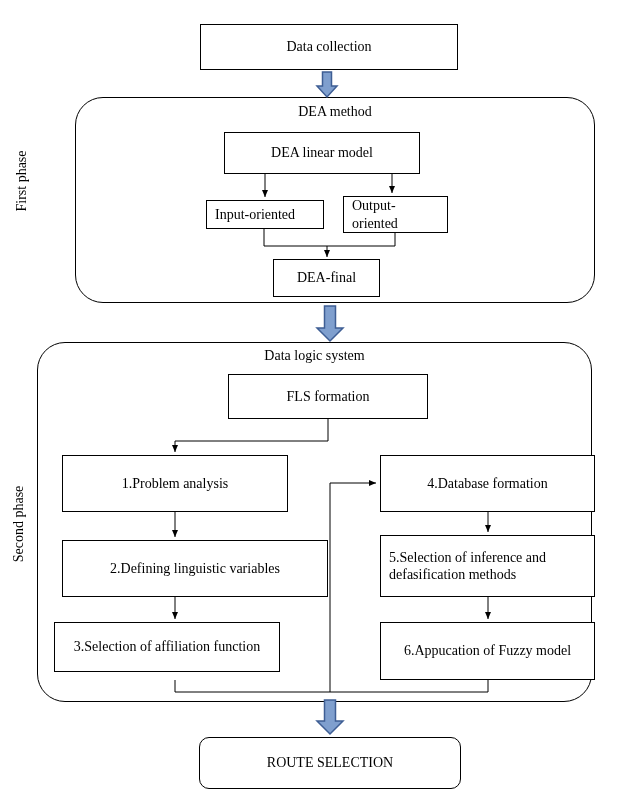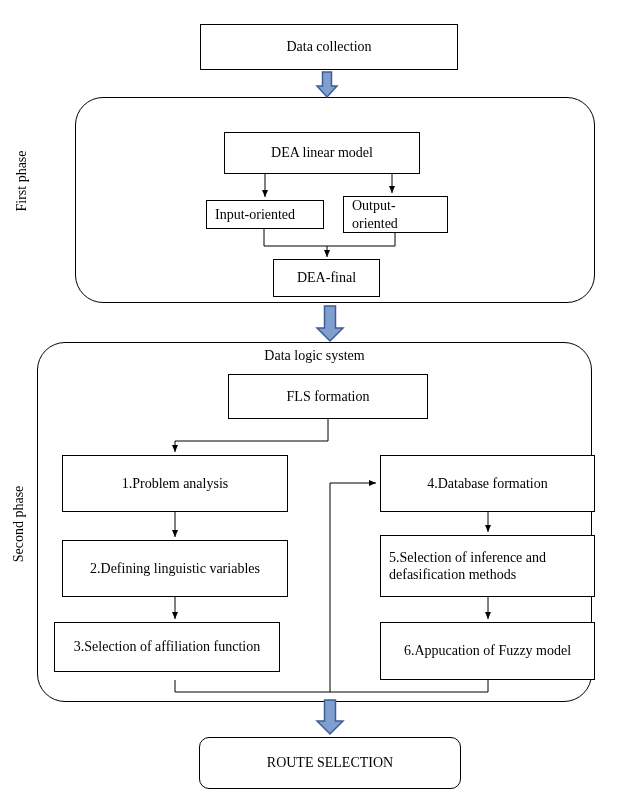--- a/index.html
+++ b/index.html
@@ -67,35 +67,36 @@
   .blue-arrow { stroke-width: 1.5; }
 </style>
 </head>
 <body>
 
 <div class="canvas">
 
   <div class="box" style="left:200px;top:24px;width:258px;height:46px">Data collection</div>
 
   <div class="container-frame" style="left:75px;top:97px;width:520px;height:206px"></div>
+  <div class="container-title" style="left:75px;top:104px;width:520px">DEA method</div>
   <div class="side-label" style="left:22px;top:181px">First phase</div>
 
   <div class="box" style="left:224px;top:132px;width:196px;height:42px">DEA  linear model</div>
   <div class="box align-left" style="left:206px;top:200px;width:118px;height:29px">Input-oriented</div>
   <div class="box align-left" style="left:343px;top:196px;width:105px;height:37px">Output-oriented</div>
   <div class="box" style="left:273px;top:259px;width:107px;height:38px">DEA-final</div>
 
   <div class="container-frame" style="left:37px;top:342px;width:555px;height:360px"></div>
   <div class="container-title" style="left:37px;top:348px;width:555px">Data logic system</div>
   <div class="side-label" style="left:19px;top:524px">Second phase</div>
 
   <div class="box" style="left:228px;top:374px;width:200px;height:45px">FLS formation</div>
 
   <div class="box" style="left:62px;top:455px;width:226px;height:57px">1.Problem analysis</div>
-  <div class="box" style="left:62px;top:540px;width:226px;height:57px">2.Defining linguistic variables</div>
+  <div class="box" style="left:62px;top:540px;width:266px;height:57px">2.Defining linguistic variables</div>
   <div class="box" style="left:54px;top:622px;width:226px;height:50px">3.Selection of affiliation function</div>
 
   <div class="box" style="left:380px;top:455px;width:215px;height:57px">4.Database formation</div>
   <div class="box align-left" style="left:380px;top:535px;width:215px;height:62px">5.Selection of inference and defasification methods</div>
   <div class="box" style="left:380px;top:622px;width:215px;height:58px">6.Appucation of Fuzzy model</div>
 
   <div class="box rounded-box" style="left:199px;top:737px;width:262px;height:52px">ROUTE SELECTION</div>
 
   <svg class="overlay" width="638" height="794" viewBox="0 0 638 794">
     <defs>

